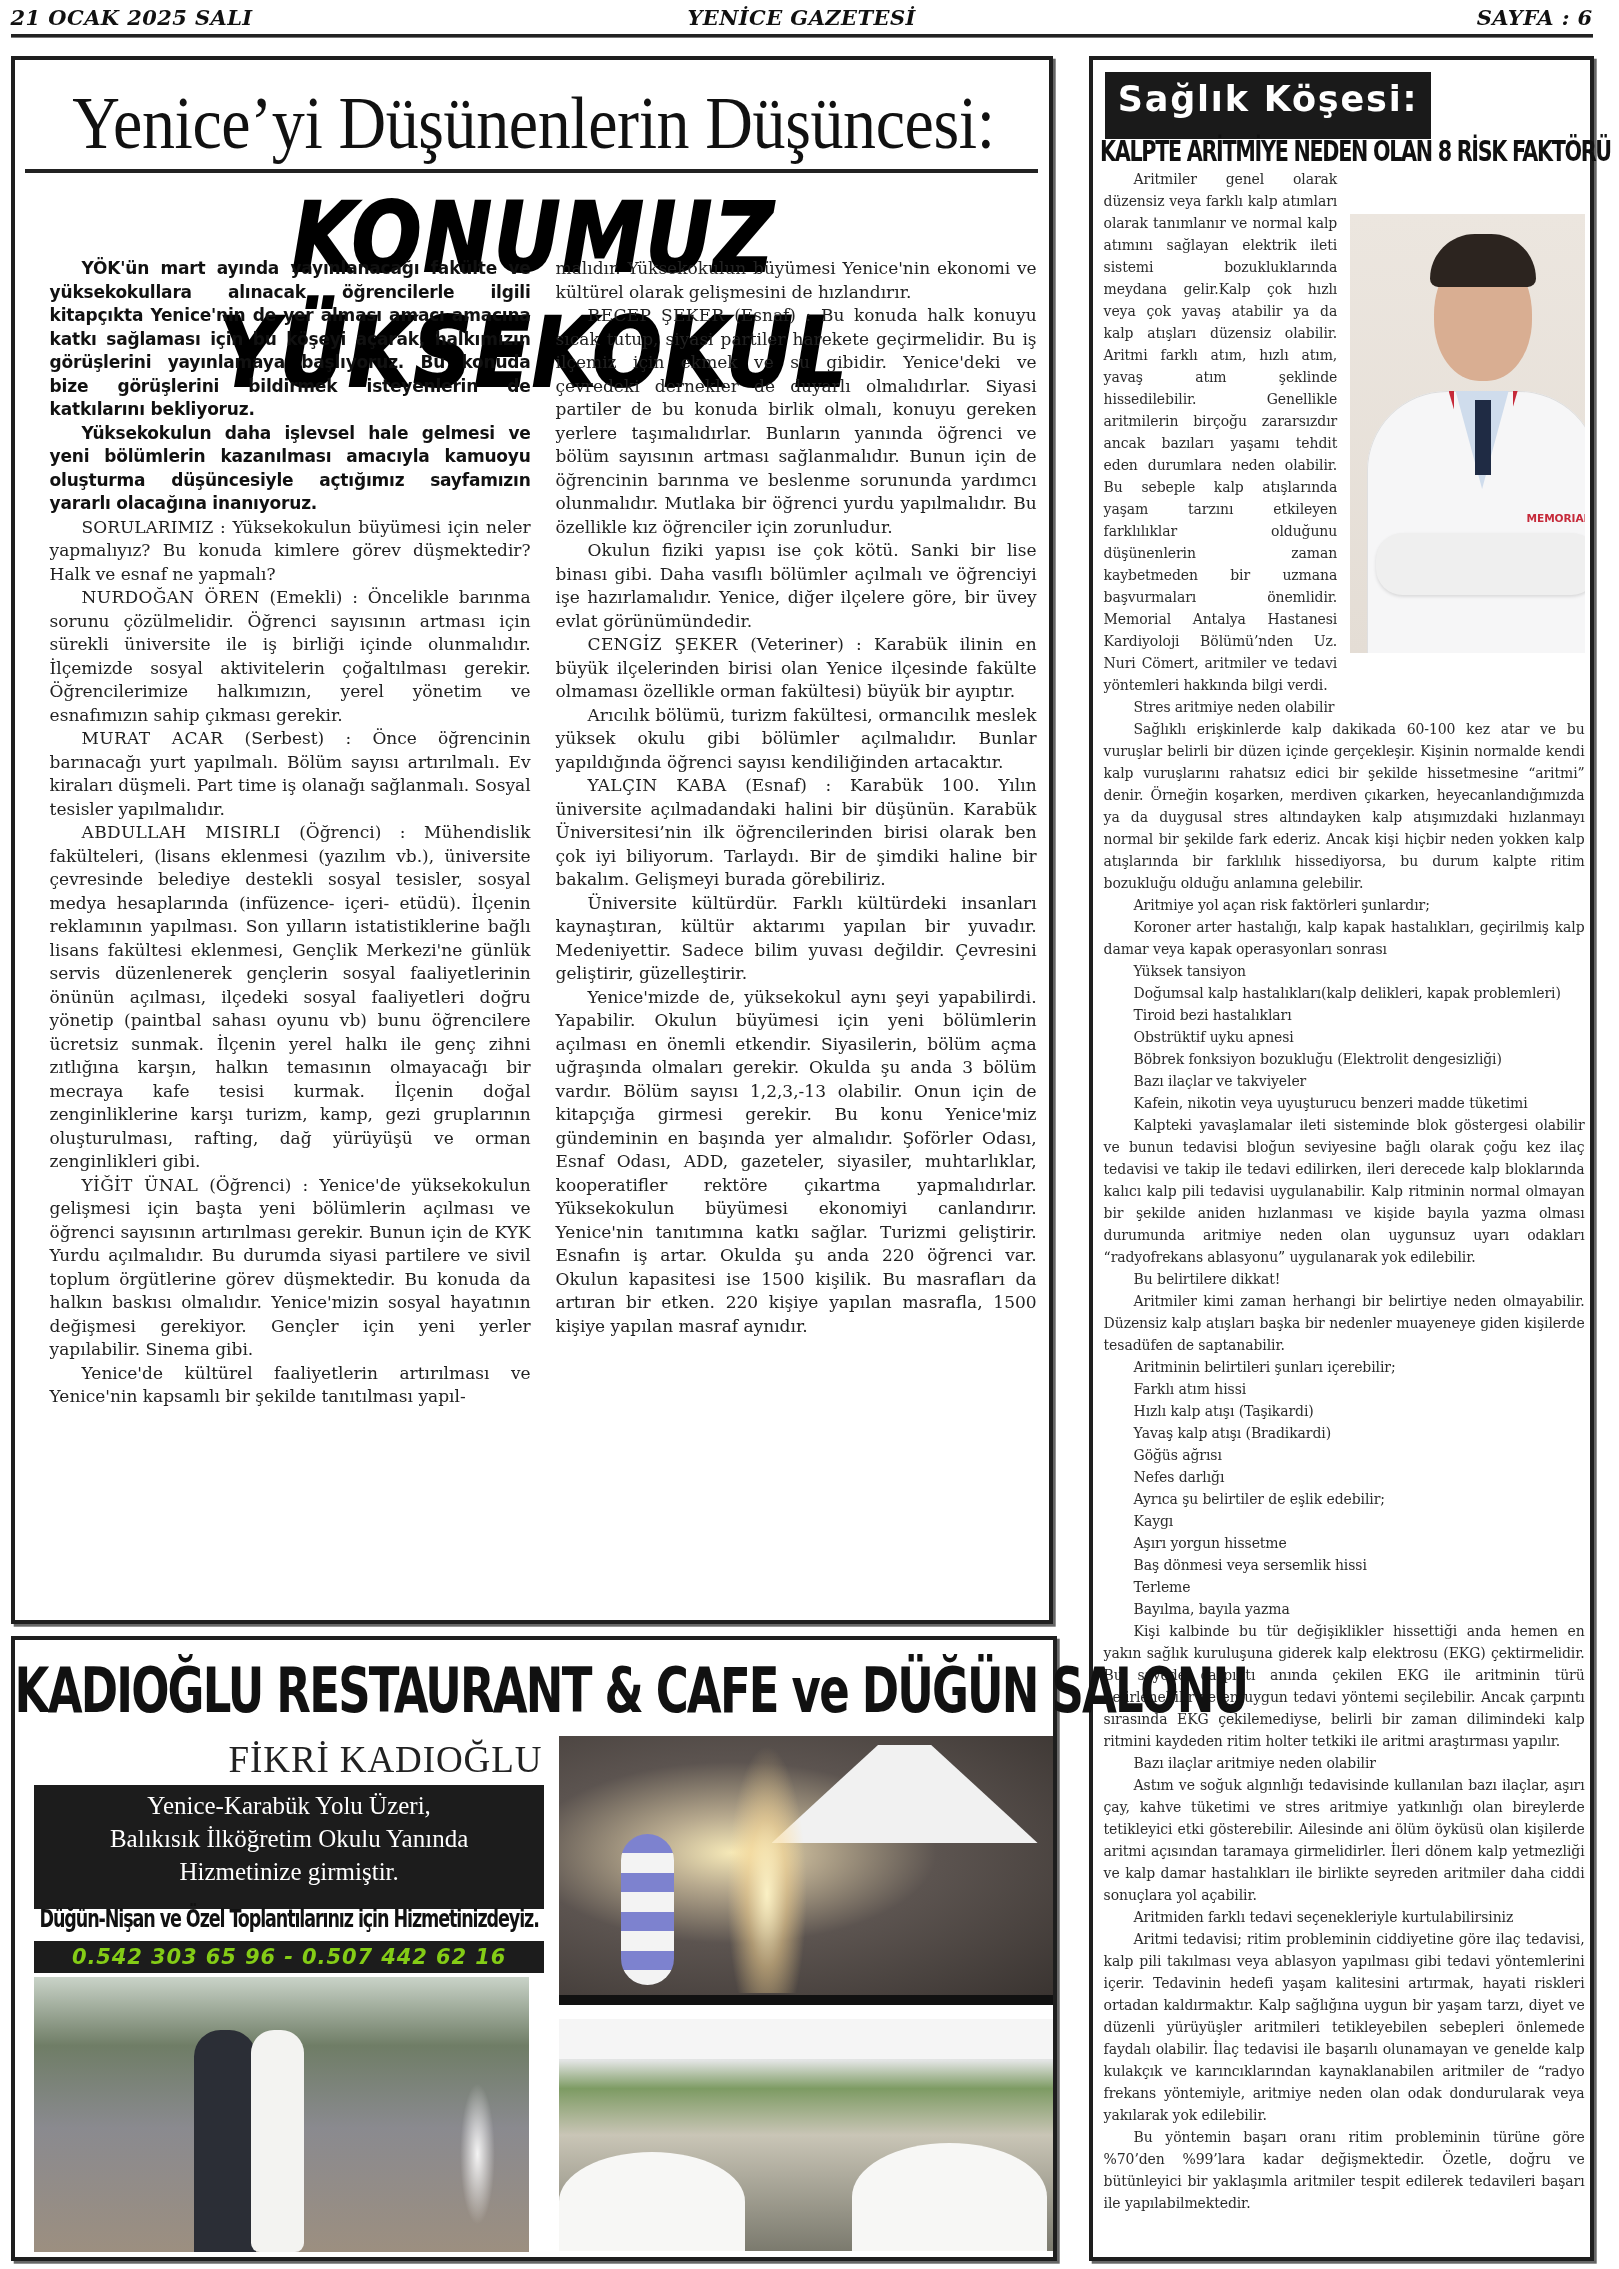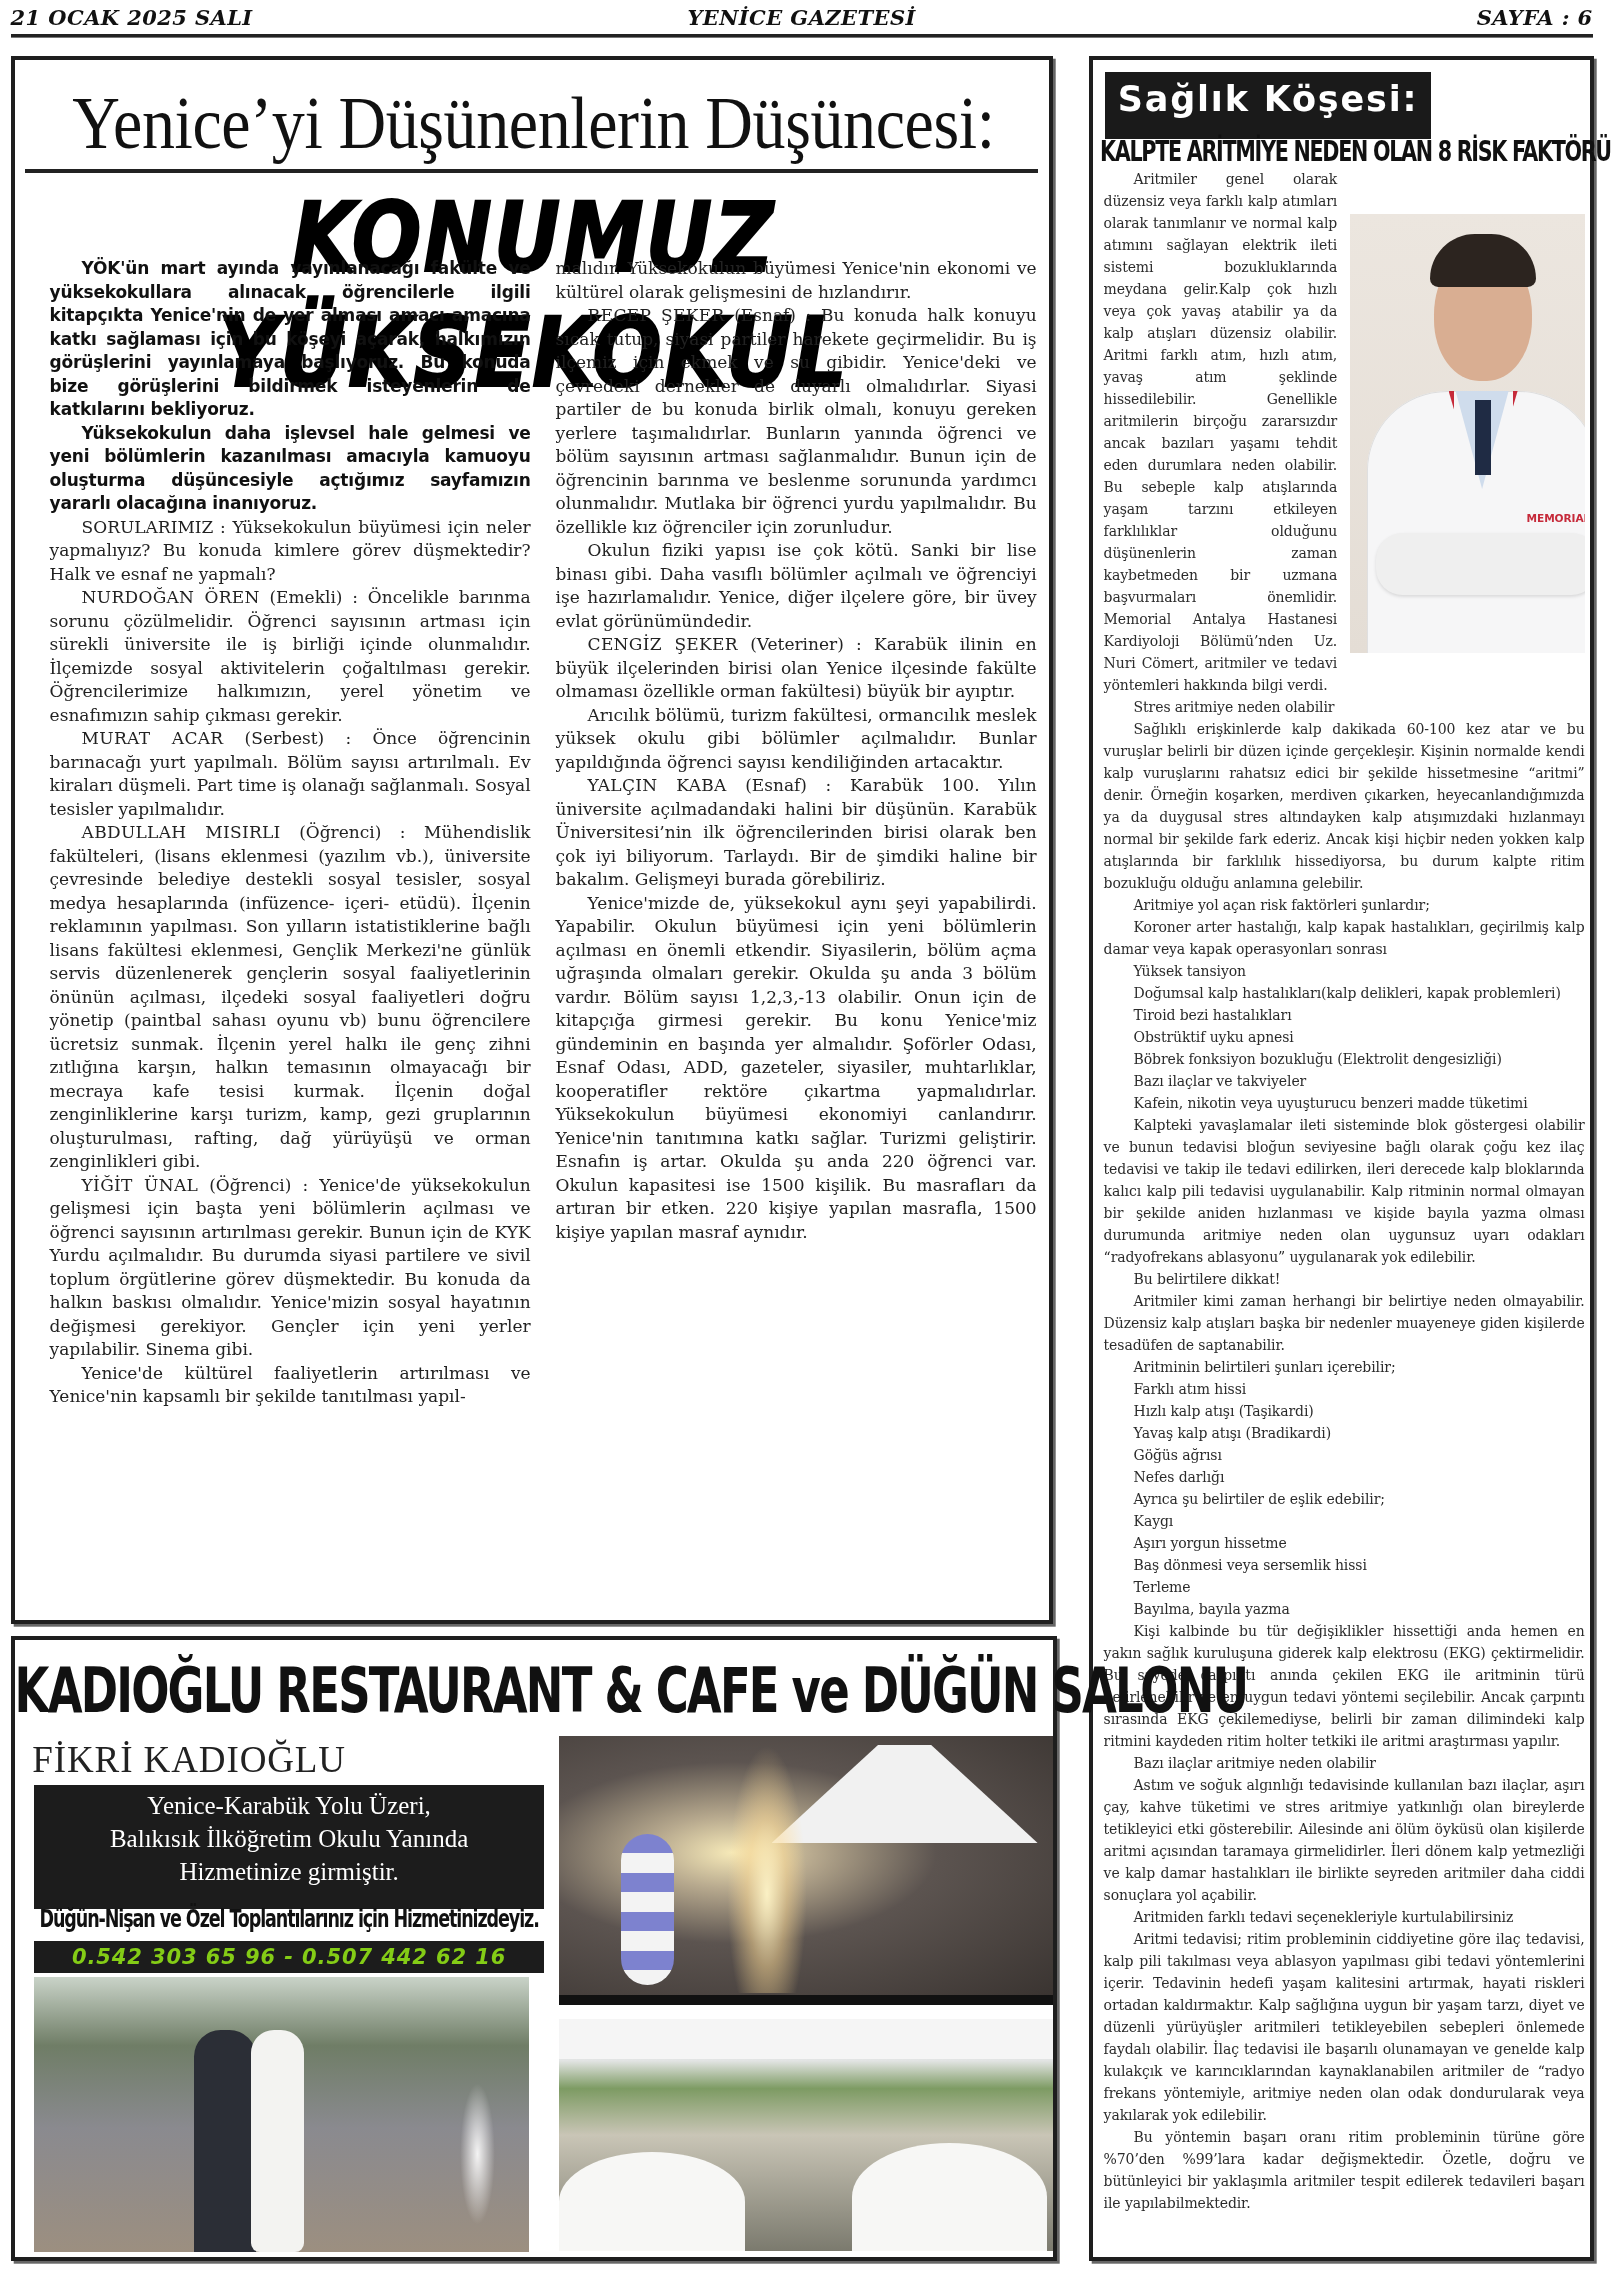--- a/index.html
+++ b/index.html
@@ -40,21 +40,21 @@
   .doc-coat { position: absolute; left: 17.7px; top: 177px; width: 232px; height: 266px; border-radius: 80px 80px 0 0; background: #f6f6f7; box-shadow: inset 0 0 0 0.9px #ddd; }
   .doc-shirt { position: absolute; left: 106px; top: 177px; width: 53px; height: 98px; background: #cfdcec; clip-path: polygon(0 0,100% 0,50% 100%); }
   .doc-tie { position: absolute; left: 125px; top: 186px; width: 16px; height: 75px; background: #1f2b44; }
   .doc-lanyard { position: absolute; left: 99px; top: 177px; width: 69px; height: 106px; border-left: 5.3px solid #c62a3a; border-right: 5.3px solid #c62a3a; clip-path: polygon(0 0,100% 0,55% 100%,45% 100%); }
   .doc-arms { position: absolute; left: 26.6px; top: 319px; width: 222px; height: 62px; background: #efefef; border-radius: 26.6px; box-shadow: 0 1.8px 3.5px rgba(0,0,0,0.12); }
   .doc-logo { position: absolute; left: 177px; top: 293px; font-family: "DejaVu Sans", sans-serif; font-weight: bold; font-size: 10.6px; color: #c62a3a; }
 
   
   .ad-box { left: 10.6px; top: 1636px; width: 1046px; height: 625px; }
   .ad-title { position: absolute; left: 0; width: 1037px; top: 7px; text-align: center; font-family: "DejaVu Sans Condensed", "DejaVu Sans", sans-serif; font-weight: bold; font-size: 50px; line-height: 71px; letter-spacing: -1.8px; color: #111; transform: scaleY(1.25); transform-origin: top; white-space: nowrap; }
-  .ad-owner { position: absolute; left: 17.7px; width: 510px; top: 98px; text-align: left; font-family: "Liberation Serif", serif; font-size: 37px; line-height: 44px; color: #222; letter-spacing: 0.9px; }
+  .ad-owner { position: absolute; left: 17.7px; width: 510px; top: 98px; text-align: right; font-family: "Liberation Serif", serif; font-size: 37px; line-height: 44px; color: #222; letter-spacing: 0.9px; }
   .ad-address { position: absolute; left: 19.5px; width: 510px; top: 145px; height: 124px; background: #1c1c1c; color: #fff; text-align: center; font-family: "Liberation Serif", serif; font-size: 25px; line-height: 33px; padding-top: 3.5px; }
   .ad-slogan { position: absolute; left: 19.5px; width: 510px; top: 257px; text-align: center; font-family: "DejaVu Sans Condensed", "DejaVu Sans", sans-serif; font-weight: bold; font-size: 19.5px; line-height: 35px; letter-spacing: -1.1px; color: #111; transform: scaleY(1.25); transform-origin: top; white-space: nowrap; }
   .ad-phone { position: absolute; left: 19.5px; width: 510px; top: 301px; height: 32px; background: #1c1c1c; color: #84cc16; text-align: center; font-family: "DejaVu Sans", sans-serif; font-weight: bold; font-style: italic; font-size: 21px; line-height: 32px; letter-spacing: 0.9px; }
   .photo { position: absolute; overflow: hidden; }
   .ph-wedding { left: 19.5px; top: 337px; width: 495px; height: 275px; background: linear-gradient(180deg,#c9d3c8 0%, #6f7d66 25%, #8a8a8f 55%, #9c8f80 100%); }
   .ph-fireworks { left: 544px; top: 96px; width: 494px; height: 269px; background: radial-gradient(ellipse at 35% 45%, #f6e9b8 0%, #b7a98e 18%, #5c5450 45%, #3a3431 100%); border-bottom: 10.6px solid #111; }
   .ph-tables { left: 544px; top: 379px; width: 494px; height: 232px; background: linear-gradient(180deg,#eef0f2 0%, #e2e4e3 18%, #7d9b63 30%, #c9c5b6 50%, #7b7a6e 100%); }
   .ph-shape { position: absolute; }
   .couple-groom { left: 160px; top: 53px; width: 62px; height: 222px; background: #2b2e36; border-radius: 26.6px 26.6px 0 0; }
   .couple-bride { left: 217px; top: 53px; width: 53px; height: 222px; background: #f3f3f1; border-radius: 23px 23px 8.9px 8.9px; }
@@ -92,20 +92,21 @@
       <p><span class="name">YİĞİT ÜNAL</span> <span>(Öğrenci) :</span> <span>Yenice'de yüksekokulun gelişmesi için başta yeni bölümlerin açılması ve öğrenci sayısının artırılması gerekir. Bunun için de KYK Yurdu açılmalıdır. Bu durumda siyasi partilere ve sivil toplum örgütlerine görev düşmektedir. Bu konuda da halkın baskısı olmalıdır. Yenice'mizin sosyal hayatının değişmesi gerekiyor. Gençler için yeni yerler yapılabilir. Sinema gibi.</span></p>
       <p>Yenice'de kültürel faaliyetlerin artırılması ve Yenice'nin kapsamlı bir şekilde tanıtılması yapıl-</p>
     </div>
     <div class="col">
       <p style="text-indent:0">malıdır. Yüksekokulun büyümesi Yenice'nin ekonomi ve kültürel olarak gelişmesini de hızlandırır.</p>
       <p><span class="name">RECEP ŞEKER</span> <span>(Esnaf) :</span> <span>Bu konuda halk konuyu sıcak tutup, siyasi partiler harekete geçirmelidir. Bu iş ilçemiz için ekmek ve su gibidir. Yenice'deki ve çevredeki dernekler de duyarlı olmalıdırlar. Siyasi partiler de bu konuda birlik olmalı, konuyu gereken yerlere taşımalıdırlar. Bunların yanında öğrenci ve bölüm sayısının artması sağlanmalıdır. Bunun için de öğrencinin barınma ve beslenme sorununda yardımcı olunmalıdır. Mutlaka bir öğrenci yurdu yapılmalıdır. Bu özellikle kız öğrenciler için zorunludur.</span></p>
       <p>Okulun fiziki yapısı ise çok kötü. Sanki bir lise binası gibi. Daha vasıflı bölümler açılmalı ve öğrenciyi işe hazırlamalıdır. Yenice, diğer ilçelere göre, bir üvey evlat görünümündedir.</p>
       <p><span class="name">CENGİZ ŞEKER</span> <span>(Veteriner) :</span> <span>Karabük ilinin en büyük ilçelerinden birisi olan Yenice ilçesinde fakülte olmaması özellikle orman fakültesi) büyük bir ayıptır.</span></p>
       <p>Arıcılık bölümü, turizm fakültesi, ormancılık meslek yüksek okulu gibi bölümler açılmalıdır. Bunlar yapıldığında öğrenci sayısı kendiliğinden artacaktır.</p>
       <p><span class="name">YALÇIN KABA</span> <span>(Esnaf) :</span> <span>Karabük 100. Yılın üniversite açılmadandaki halini bir düşünün. Karabük Üniversitesi’nin ilk öğrencilerinden birisi olarak ben çok iyi biliyorum. Tarlaydı. Bir de şimdiki haline bir bakalım. Gelişmeyi burada görebiliriz.</span></p>
+      <p>Üniversite kültürdür. Farklı kültürdeki insanları kaynaştıran, kültür aktarımı yapılan bir yuvadır. Medeniyettir. Sadece bilim yuvası değildir. Çevresini geliştirir, güzelleştirir.</p>
       <p>Yenice'mizde de, yüksekokul aynı şeyi yapabilirdi. Yapabilir. Okulun büyümesi için yeni bölümlerin açılması en önemli etkendir. Siyasilerin, bölüm açma uğraşında olmaları gerekir. Okulda şu anda 3 bölüm vardır. Bölüm sayısı 1,2,3,-13 olabilir. Onun için de kitapçığa girmesi gerekir. Bu konu Yenice'miz gündeminin en başında yer almalıdır. Şoförler Odası, Esnaf Odası, ADD, gazeteler, siyasiler, muhtarlıklar, kooperatifler rektöre çıkartma yapmalıdırlar. Yüksekokulun büyümesi ekonomiyi canlandırır. Yenice'nin tanıtımına katkı sağlar. Turizmi geliştirir. Esnafın iş artar. Okulda şu anda 220 öğrenci var. Okulun kapasitesi ise 1500 kişilik. Bu masrafları da artıran bir etken. 220 kişiye yapılan masrafla, 1500 kişiye yapılan masraf aynıdır.</p>
     </div>
   </div>
 </article>
 
 <aside class="box right-box">
   <div class="section-tag">Sağlık Köşesi:</div>
   <h2 class="r-headline">KALPTE ARİTMİYE NEDEN OLAN 8 RİSK FAKTÖRÜ</h2>
   <div class="r-body">
       <div class="doctor-photo" style="margin-top: 46px;">

